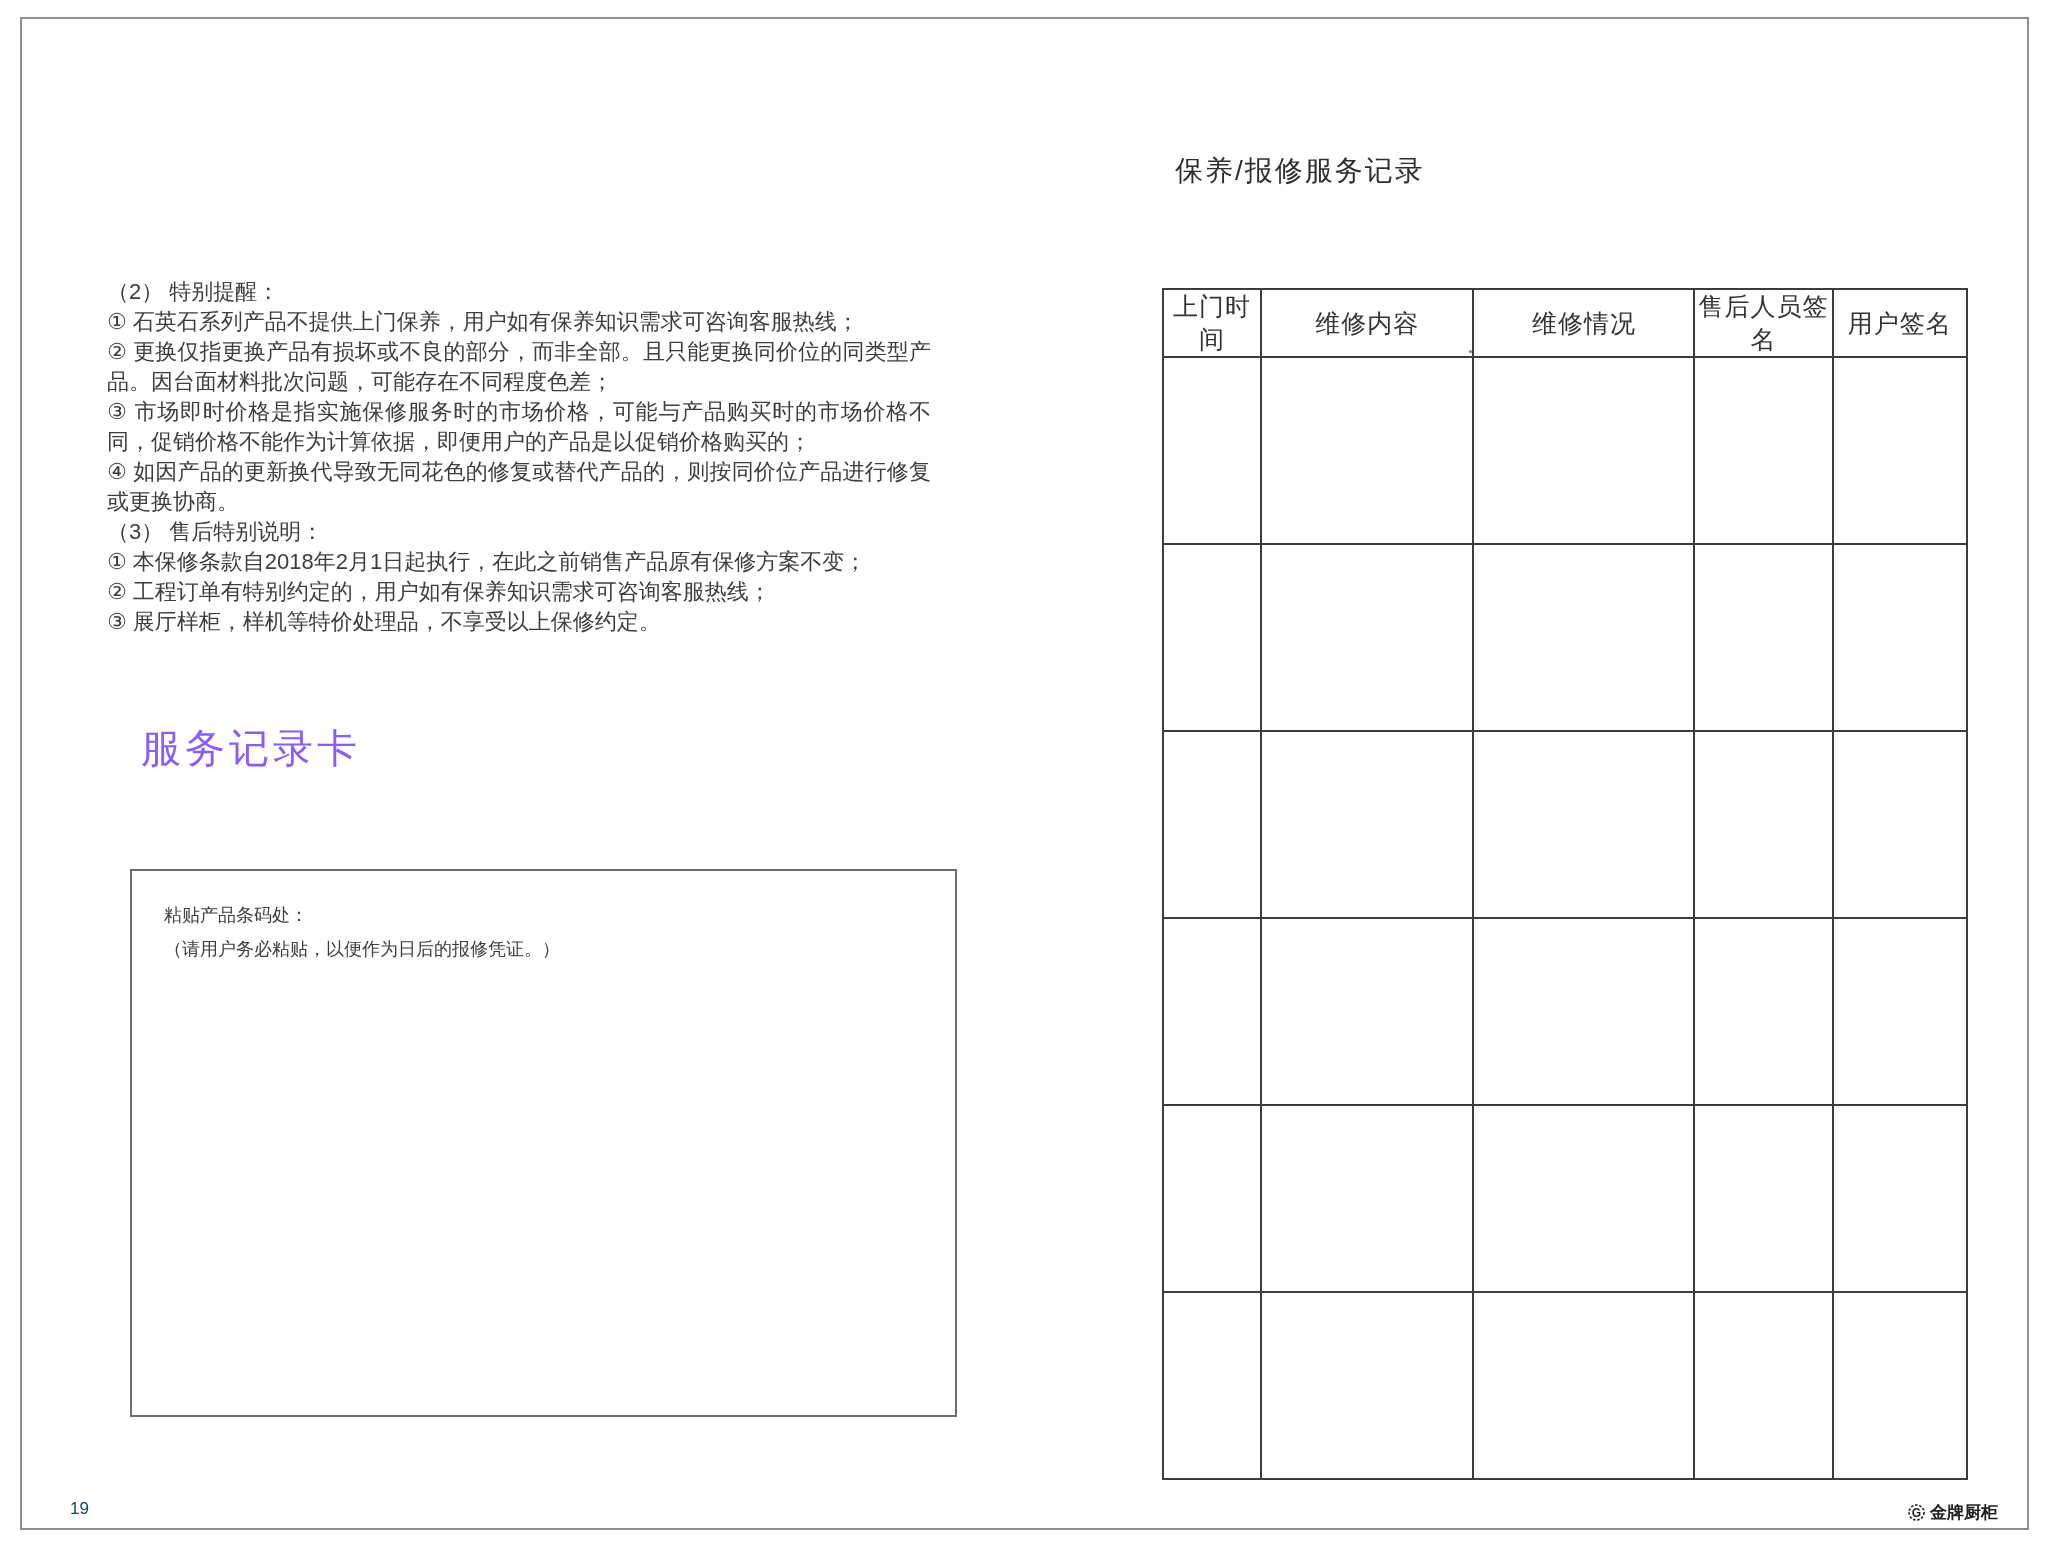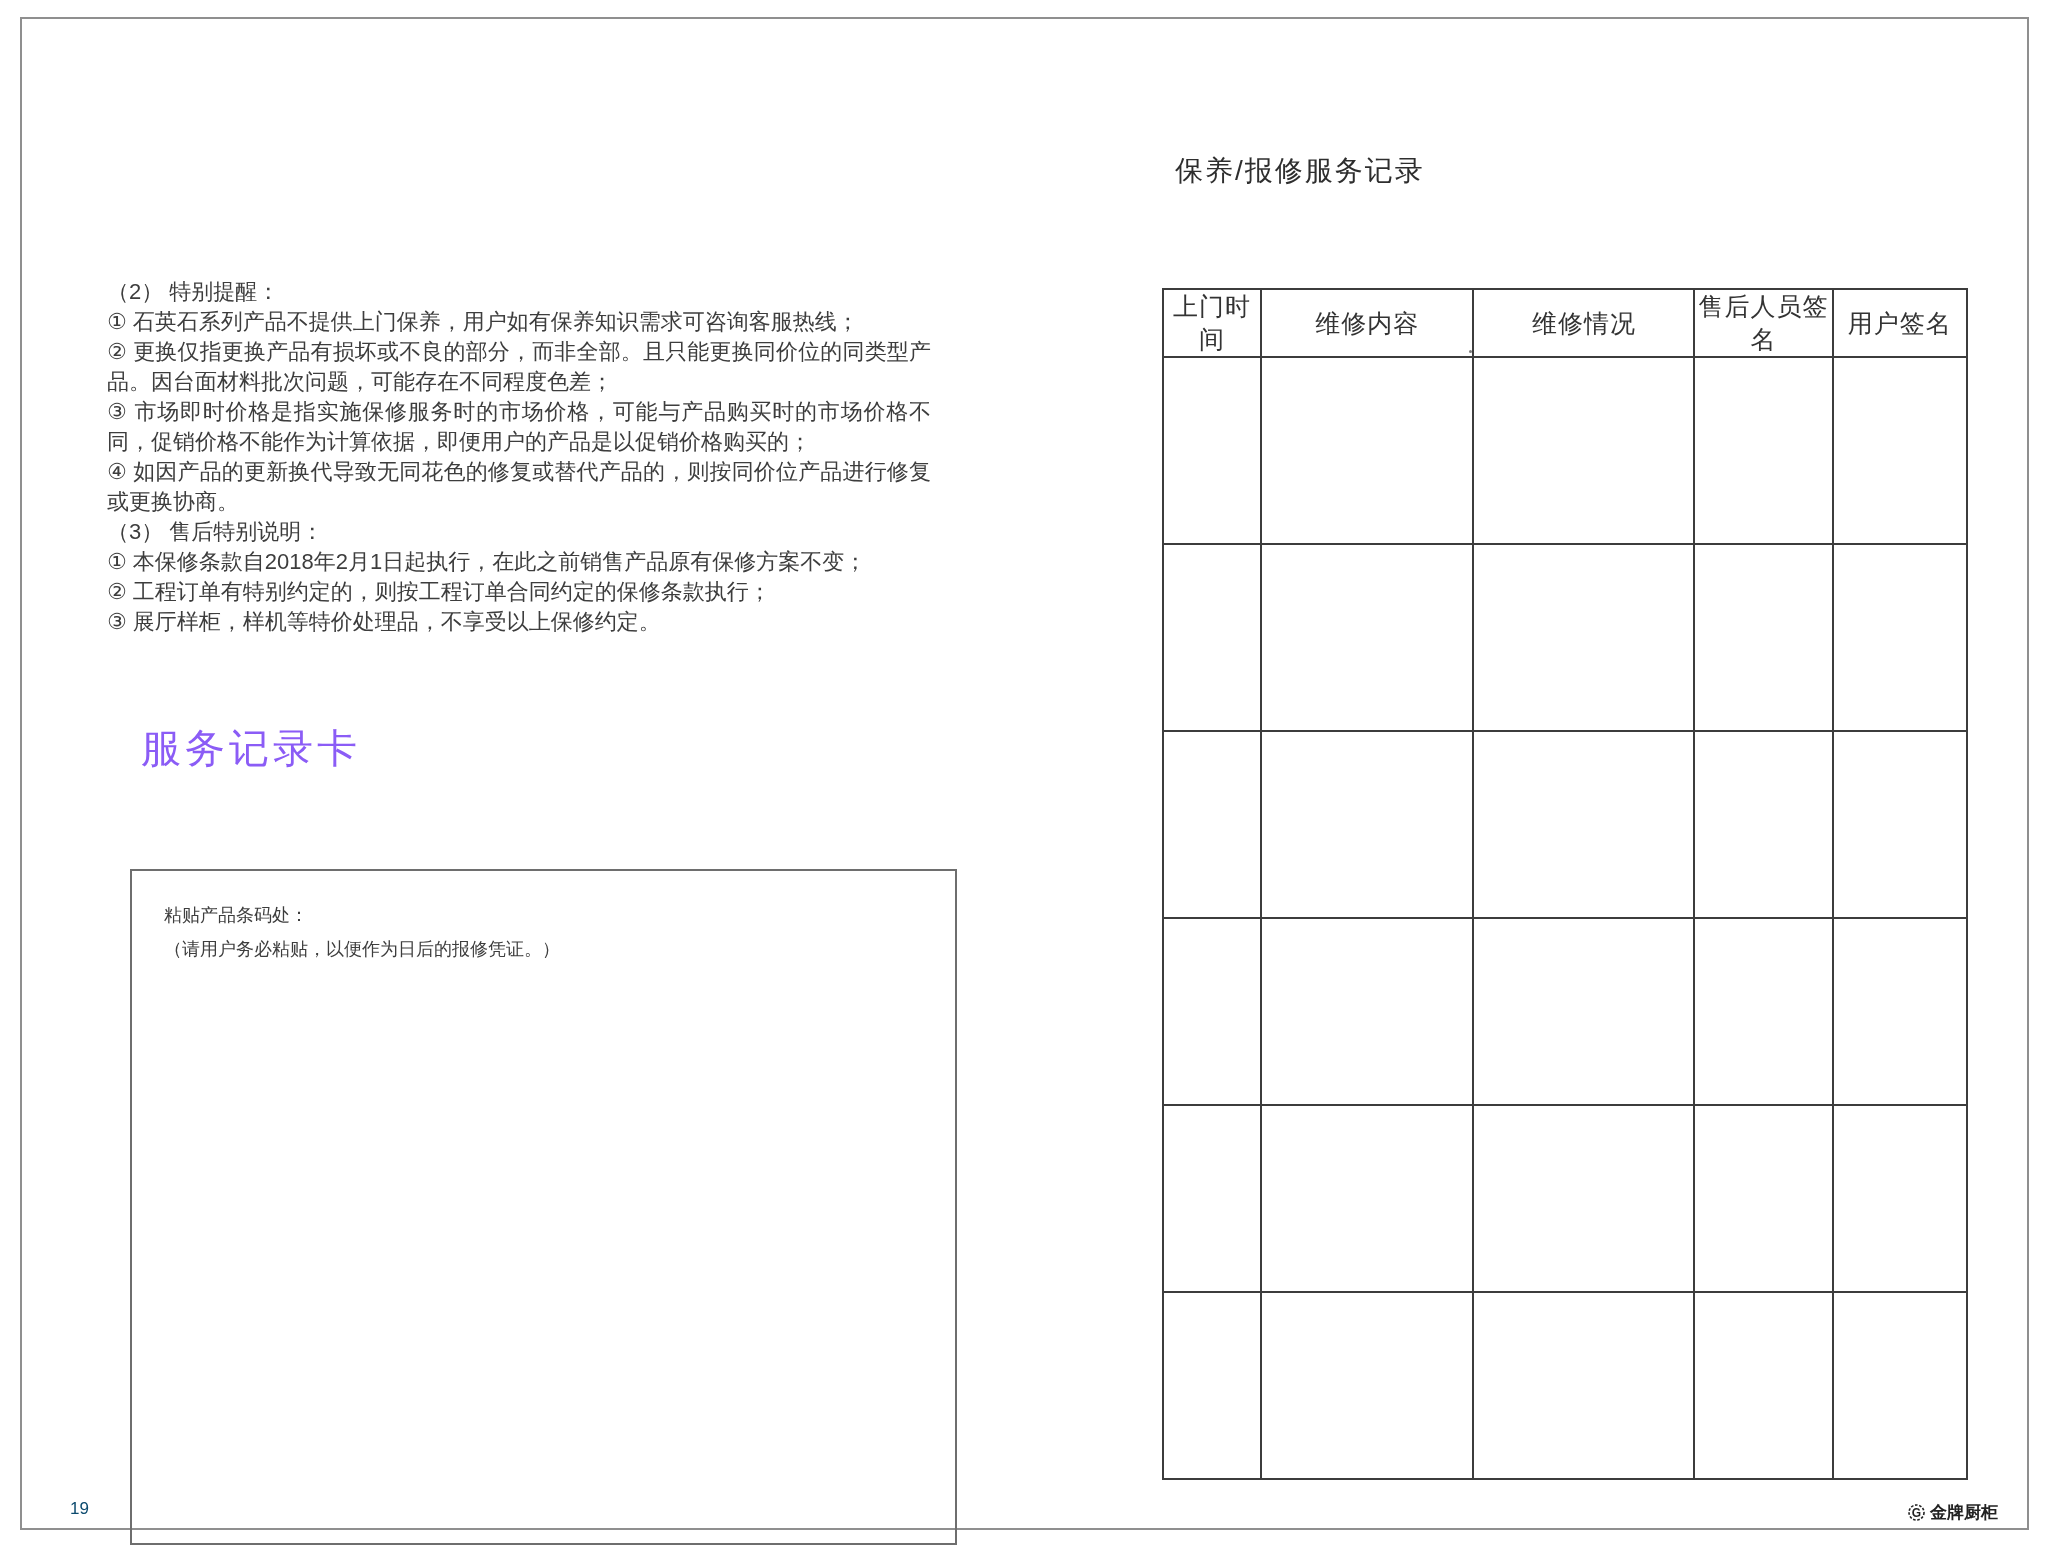--- a/index.html
+++ b/index.html
@@ -25,21 +25,21 @@
     text-align: justify;
   }
   .notes p { margin: 0; }
   .section-title {
     position: absolute; left: 107px; top: 694px;
     font-size: 40px; font-weight: 400; color: #8b5cf6;
     letter-spacing: 4px; line-height: 1.15; margin: 12px;
   }
   .barcode-box {
     position: absolute; left: 108px; top: 850px;
-    width: 827px; height: 676px;
+    width: 827px; height: 548px;
     border: 2px solid #6e6e6e;
     padding: 27px 26px 0 32px;
     font-size: 18px; line-height: 34px; color: #3d3d3d;
   }
   .barcode-box p { margin: 0; }
   
   .right-title {
     position: absolute; left: 1137px; top: 120px;
     font-size: 28px; font-weight: 400; color: #2e2e2e;
     letter-spacing: 2px; line-height: 1.15; margin: 16px;
@@ -85,21 +85,21 @@
   <div class="frame">
 
     <div class="notes">
       <p>（2） 特别提醒：</p>
       <p>① 石英石系列产品不提供上门保养，用户如有保养知识需求可咨询客服热线；</p>
       <p>② 更换仅指更换产品有损坏或不良的部分，而非全部。且只能更换同价位的同类型产品。因台面材料批次问题，可能存在不同程度色差；</p>
       <p>③ 市场即时价格是指实施保修服务时的市场价格，可能与产品购买时的市场价格不同，促销价格不能作为计算依据，即便用户的产品是以促销价格购买的；</p>
       <p>④ 如因产品的更新换代导致无同花色的修复或替代产品的，则按同价位产品进行修复或更换协商。</p>
       <p>（3） 售后特别说明：</p>
       <p>① 本保修条款自2018年2月1日起执行，在此之前销售产品原有保修方案不变；</p>
-      <p>② 工程订单有特别约定的，则按工程订单合同约定的保修条款执行；</p>
+      <p>② 工程订单有特别约定的，用户如有保养知识需求可咨询客服热线；</p>
       <p>③ 展厅样柜，样机等特价处理品，不享受以上保修约定。</p>
     </div>
 
     <h2 class="section-title">服务记录卡</h2>
 
     <div class="barcode-box">
       <p>粘贴产品条码处：</p>
       <p>（请用户务必粘贴，以便作为日后的报修凭证。）</p>
     </div>
 

